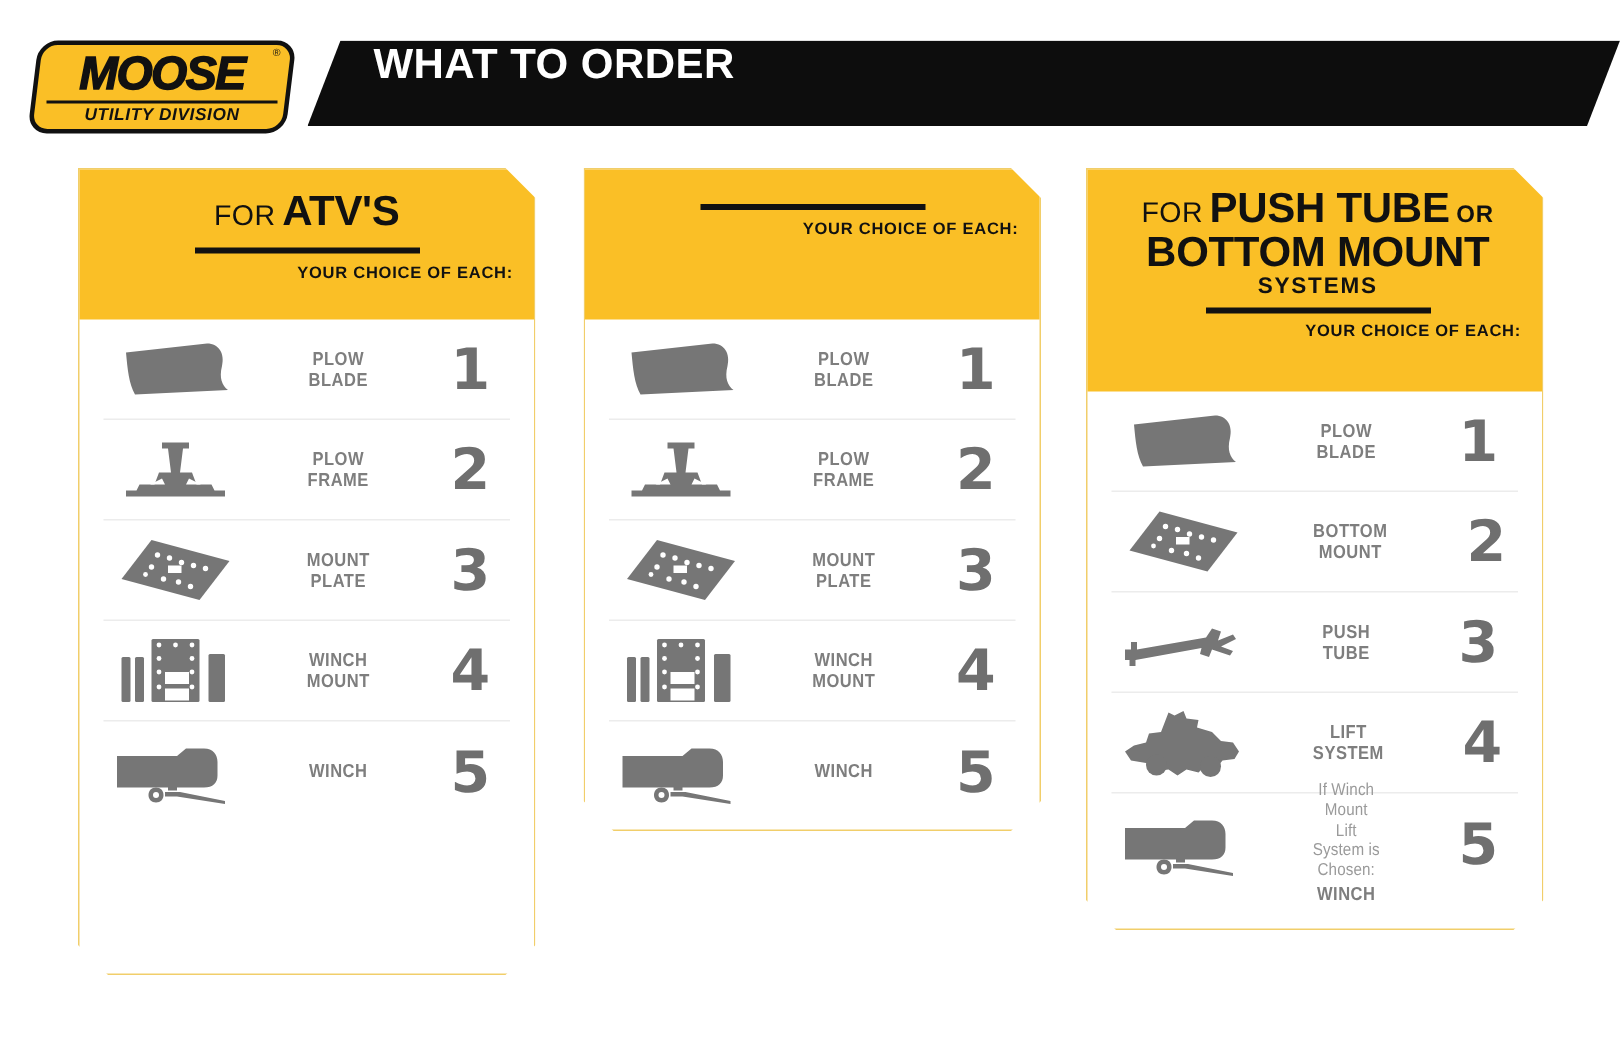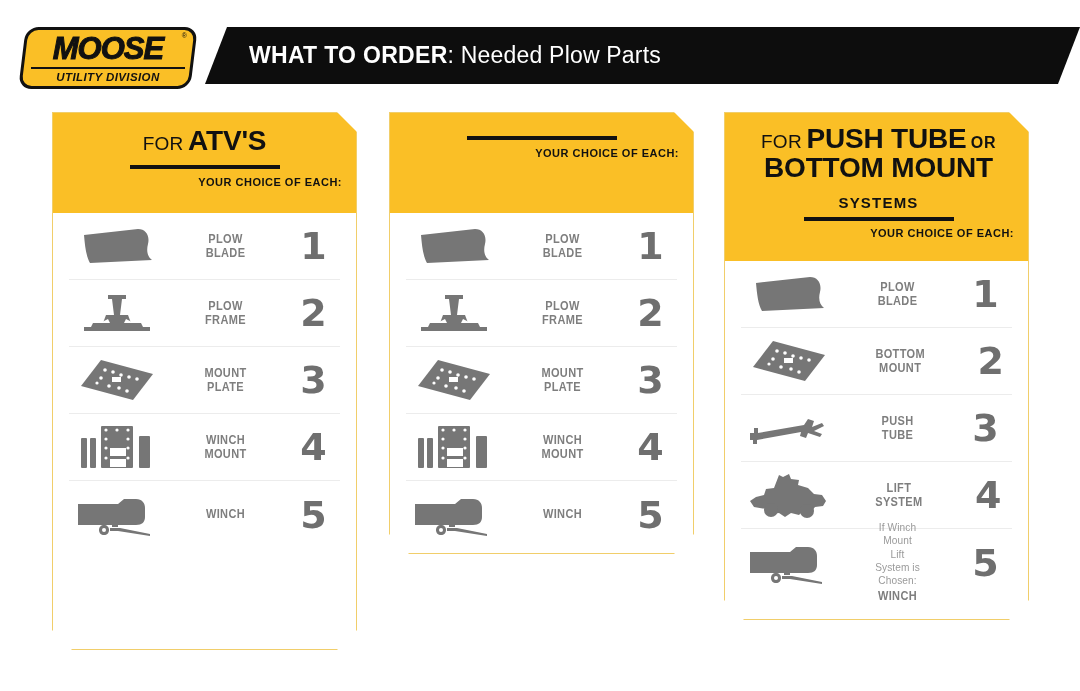--- a/index.html
+++ b/index.html
@@ -15,22 +15,22 @@
   
   .header { position:absolute; left:0; top:0; width:1080px; height:105px; }
 
   .banner {
     position:absolute; left:205px; top:27px; width:875px; height:57px;
     background:#0d0d0d;
     clip-path: polygon(22px 0, 875px 0, 853px 57px, 0 57px);
   }
   .banner-text {
     position:absolute; left:44px; top:0; height:57px;
-    display:flex; align-items:center;
-    color:#ffffff; font-size:23px; letter-spacing:.2px; white-space:nowrap;
+    display:flex; align-items:flex-start;
+    color:#ffffff; font-size:28px; letter-spacing:.2px; white-space:nowrap;
   }
   .banner-strong { font-weight:bold; letter-spacing:.3px; }
   .banner-rest { font-weight:normal; }
 
   
   .logo {
     position:absolute; left:22px; top:27px; width:172px; height:62px;
     background:#FABF26;
     border:3px solid #111;
     border-radius:13px;
@@ -78,21 +78,21 @@
   .card-1 .card-head, .card-2 .card-head { height:100px; }
   .card-3 .card-head { height:148px; padding-top:12px;padding-left:18px; }
 
   .head-title {
     color:#111; line-height:1.02; white-space:nowrap;
   }
   .t-small { font-size:19px; font-weight:normal; letter-spacing:.3px; }
   .t-big   { font-size:28px; font-weight:bold; letter-spacing:-.2px; }
   .t-mid   { font-size:16px; font-weight:bold; letter-spacing:.6px; }
   .head-line-2 { margin-top:0px; }
-  .head-line-3 { font-size:15px; font-weight:bold; letter-spacing:1.2px; margin-top:13px; }
+  .head-line-3 { font-size:15px; font-weight:bold; letter-spacing:1.2px; margin-top:1px; }
 
   .head-rule {
     width:150px; height:4px; background:#111;
     margin:9px auto 7px auto;
   }
   .card-3 .head-rule { margin:7px auto 6px auto; }
   .head-sub {
     font-size:11px; font-weight:bold; color:#111; letter-spacing:.5px;text-align:right;
   }
 
@@ -139,21 +139,20 @@
       <div class="logo-inner">
         <div class="logo-moose">MOOSE</div>
         <div class="logo-sub">UTILITY DIVISION</div>
         <div class="logo-reg">®</div>
       </div>
     </div>
 
     <div class="banner">
       <div class="banner-text">
         <span class="banner-strong">WHAT TO ORDER</span>
-          <span class="banner-rest">: Needed Plow Parts</span>
       </div>
     </div>
 
   </div>
 
   <div class="cards">
 
     <div class="card card-1">
       <div class="card-head">
         <div class="head-title">

